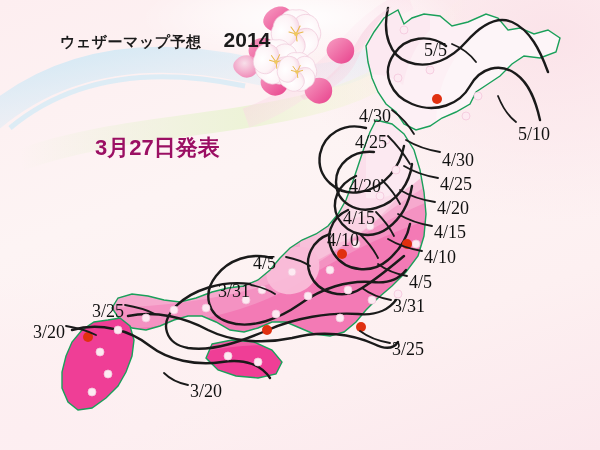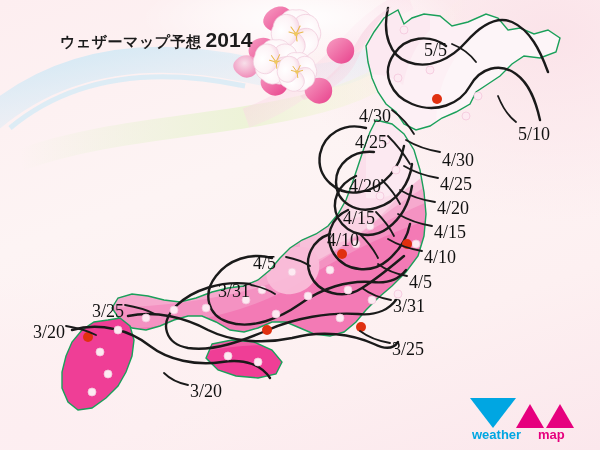--- a/index.html
+++ b/index.html
@@ -20,21 +20,21 @@
   #mapsvg{z-index:2}
   #decor{z-index:3}
   .hud{position:absolute;z-index:6}
 
   
   #kicker{
     left:60px;top:28px;
     font-size:15px;font-weight:bold;color:#1b1b1b;
     letter-spacing:.5px;white-space:nowrap;
   }
-  #kicker .yr{font-size:21px;letter-spacing:0px;margin-left:4px;}
+  #kicker .yr{font-size:21px;letter-spacing:0px;margin-left:22px;}
   #maintitle{
     left:40px;top:52px;
     font-size:34px;font-weight:bold;white-space:nowrap;
     color:#e6007e;
     letter-spacing:1px;
     -webkit-text-stroke:5px #ffffff;
     paint-order:stroke fill;
     filter:drop-shadow(1px 2px 1px rgba(160,90,120,.35));
   }
   #pubdate{
@@ -337,20 +337,21 @@
       </g>
       <circle r="2.2" fill="#f0c860"></circle>
     </g>
   </svg>
 
   <div class="hud" id="kicker">
     <span>ウェザーマップ予想</span><span class="yr">2014</span>
   </div>
 
 
+  <div class="hud" id="pubdate">3月27日発表</div>
 
   <div id="labels">
       <div class="dlabel" style="left: 424px; top: 40px;">5/5</div>
       <div class="dlabel" style="left: 518px; top: 124px;">5/10</div>
       <div class="dlabel" style="left: 359px; top: 106px;">4/30</div>
       <div class="dlabel" style="left: 355px; top: 132px;">4/25</div>
       <div class="dlabel" style="left: 442px; top: 150px;">4/30</div>
       <div class="dlabel" style="left: 440px; top: 174px;">4/25</div>
       <div class="dlabel" style="left: 349px; top: 176px;">4/20</div>
       <div class="dlabel" style="left: 437px; top: 198px;">4/20</div>
@@ -361,23 +362,14 @@
       <div class="dlabel" style="left: 253px; top: 253px;">4/5</div>
       <div class="dlabel" style="left: 409px; top: 272px;">4/5</div>
       <div class="dlabel" style="left: 218px; top: 281px;">3/31</div>
       <div class="dlabel" style="left: 393px; top: 296px;">3/31</div>
       <div class="dlabel" style="left: 92px; top: 301px;">3/25</div>
       <div class="dlabel" style="left: 392px; top: 339px;">3/25</div>
       <div class="dlabel" style="left: 33px; top: 322px;">3/20</div>
       <div class="dlabel" style="left: 190px; top: 381px;">3/20</div>
     </div>
 
-  <div class="hud" id="logo">
-    <svg viewBox="0 0 132 48">
-      <polygon points="10,4 56,4 33,34" fill="#00a6e2"></polygon>
-      <polygon points="56,34 70,10 84,34" fill="#e6007e"></polygon>
-      <polygon points="86,34 100,10 114,34" fill="#e6007e"></polygon>
-      <text x="12" y="45" font-family="Liberation Sans, sans-serif" font-size="13" font-weight="bold" fill="#00a6e2">weather</text>
-      <text x="78" y="45" font-family="Liberation Sans, sans-serif" font-size="13" font-weight="bold" fill="#e6007e">map</text>
-    </svg>
-  </div>
 
 </div>
 
 </body></html>

